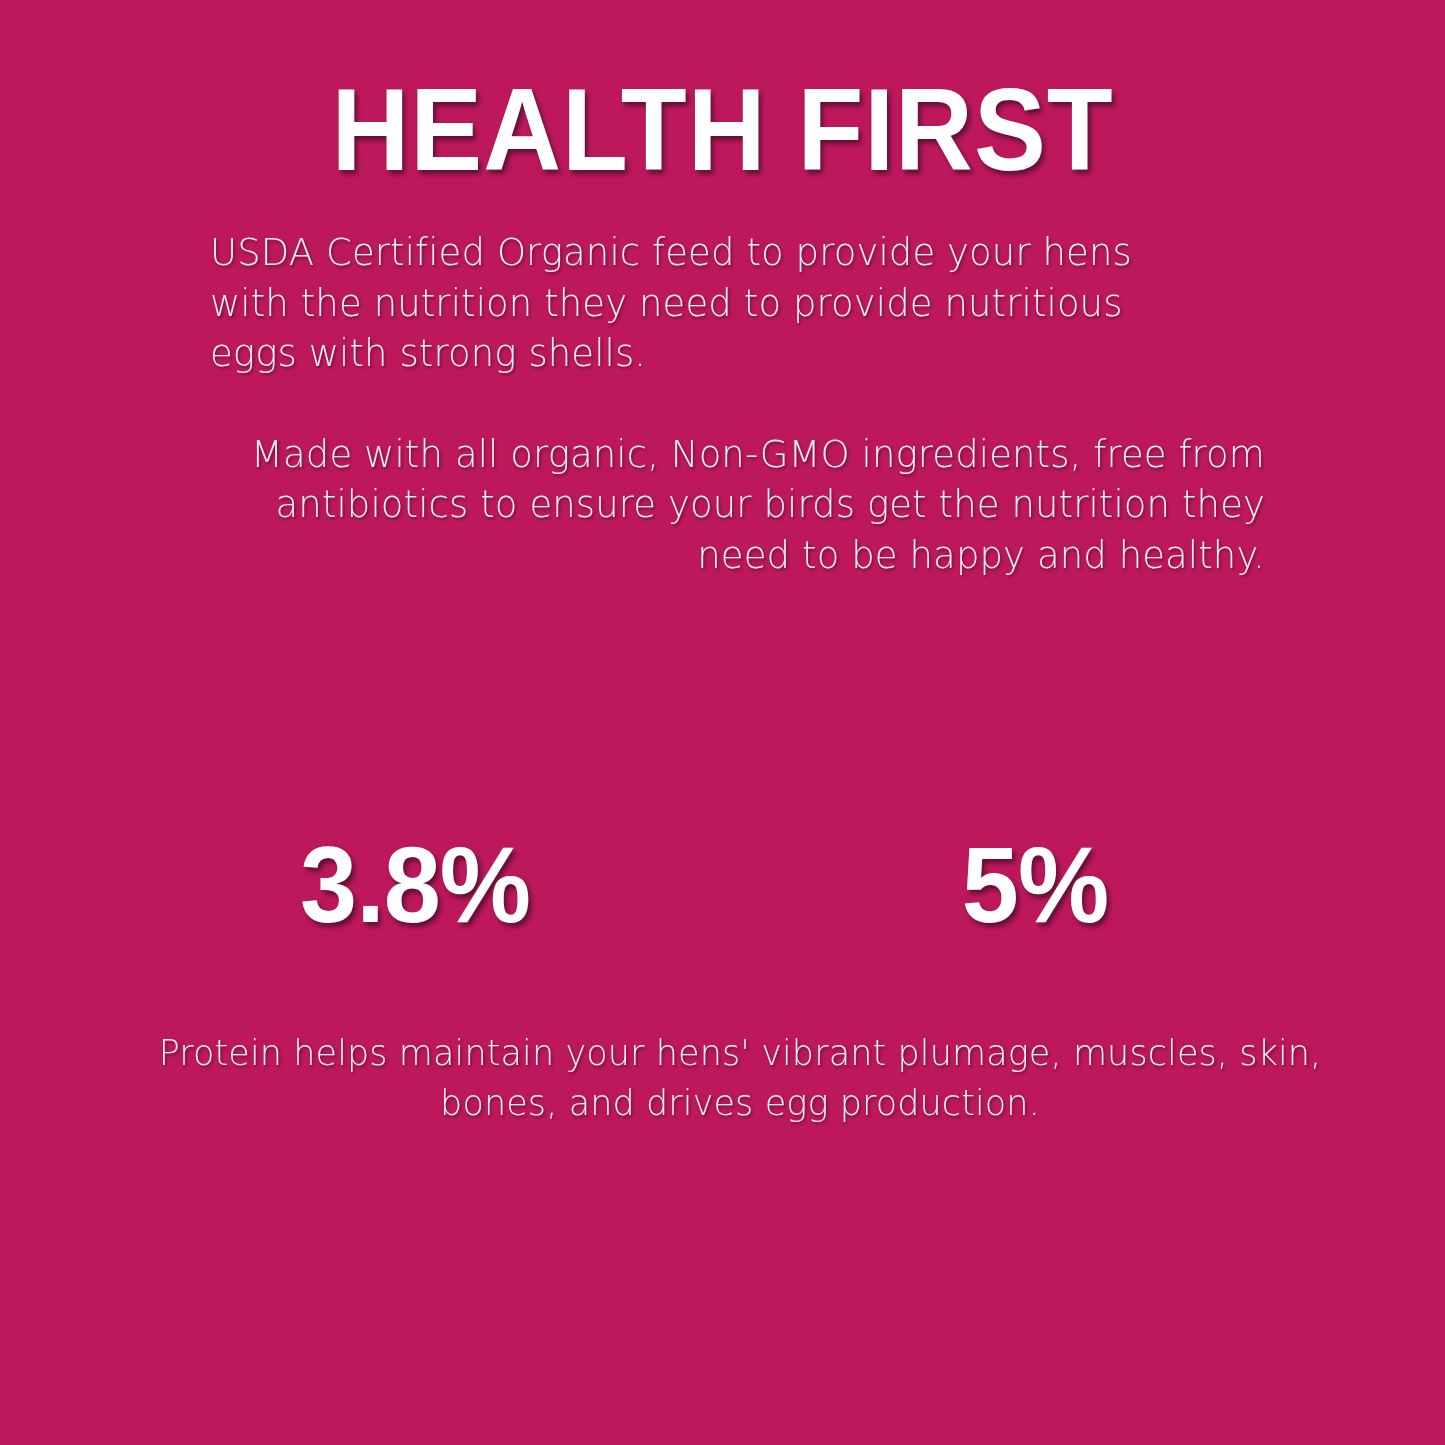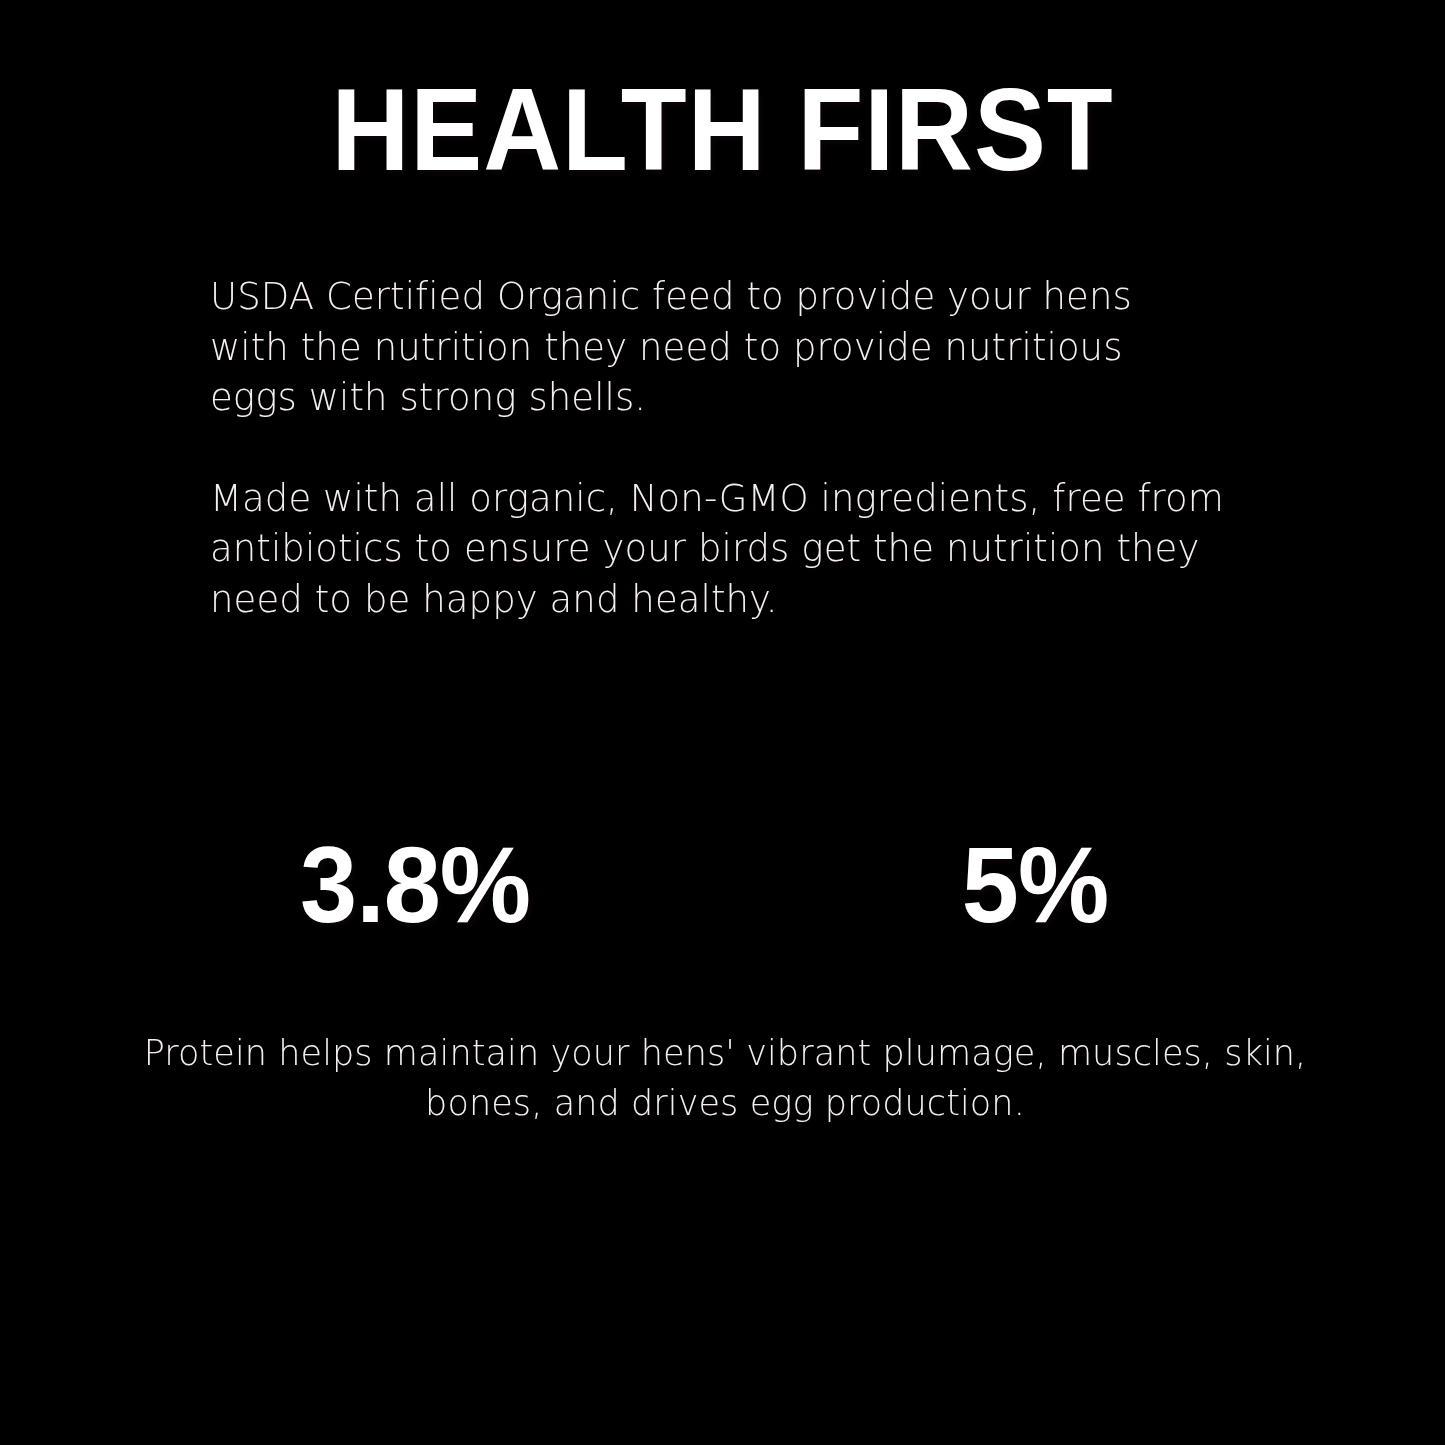--- a/index.html
+++ b/index.html
@@ -61,22 +61,22 @@
     font-weight: 300;
     font-size: 37px;
     line-height: 50.5px;
     color: #f4eef2;
     letter-spacing: 0.1px;
     text-shadow: 1.5px 2px 3px rgba(20, 8, 18, 0.5);
   }
 
   .para + .para { margin-top: 50px; }
 
-  .para-1 { width: 1000px; margin-top: 44px; }
-  .para-2 { width: 1055px; }
+  .para-1 { width: 1000px; }
+  .para-2 { width: 1055px; text-align: right; }
   .para-3 { width: 1035px; }
 
   
   .stats-row {
     position: absolute;
     top: 828px;
     left: 105px;
     width: 1240px;
     display: flex;
   }
@@ -97,21 +97,21 @@
     transform: scaleX(0.95);
     transform-origin: center center;
     text-shadow: 3px 4px 6px rgba(20, 8, 18, 0.55);
     white-space: nowrap;
   }
 
   
   .desc-row {
     position: absolute;
     top: 1028px;
-    left: 105px;
+    left: 120px;
     width: 1240px;
     display: flex;
     align-items: flex-start;
   }
 
   .desc-col {
     flex: 1 1 0;
     text-align: center;
     padding: 0 14px;
   }
@@ -126,21 +126,21 @@
     text-shadow: 1.5px 2px 3px rgba(20, 8, 18, 0.5);
   }
 
   .desc-col-1 .desc-text { padding: 0 4px; }
   .desc-col-2 .desc-text { padding: 0 26px; }
   .desc-col-3 .desc-text { padding: 0 6px; }
 </style>
 </head>
 <body style="background: rgb(66, 37, 60);">
 
-<div class="poster" style="background: #000000;">
+<div class="poster" style="background: #be185d;">
 
   <div class="title-wrap">
     <h1 class="title">HEALTH FIRST</h1>
   </div>
 
   <div class="body-block">
     <p class="para para-1">USDA Certified Organic feed to provide your hens with the nutrition they need to provide nutritious eggs with strong shells.</p>
     <p class="para para-2">Made with all organic, Non-GMO ingredients, free from antibiotics to ensure your birds get the nutrition they need to be happy and healthy.</p>
   </div>
 

